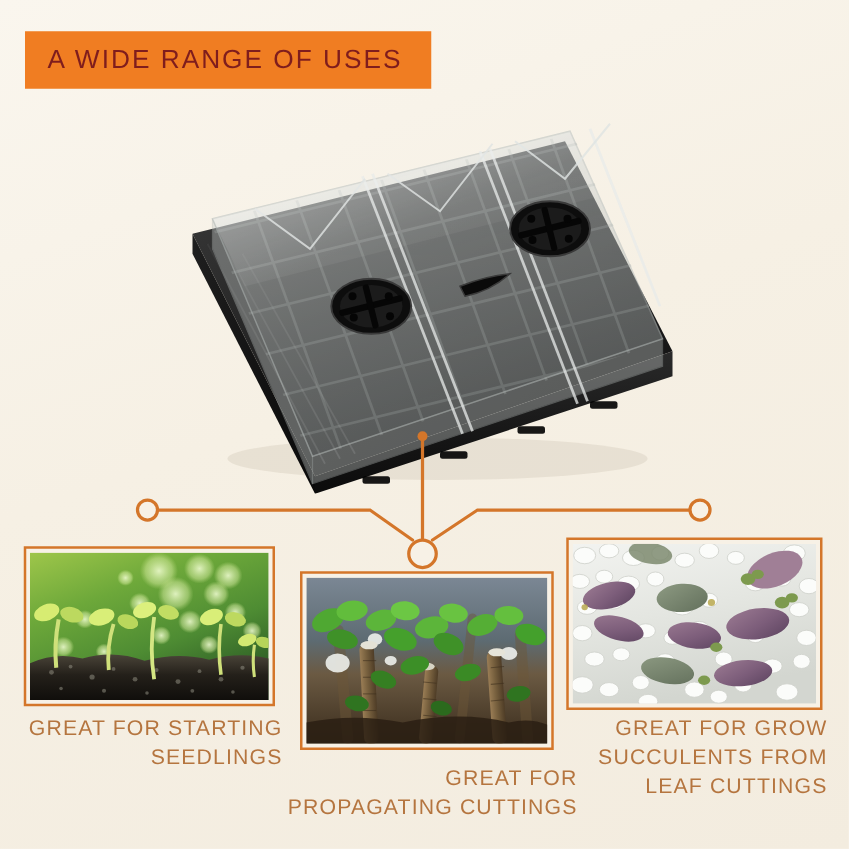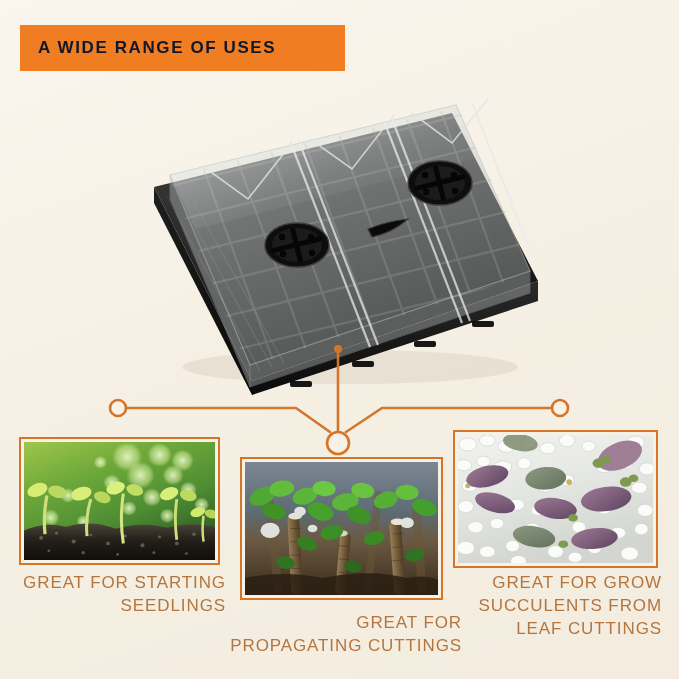--- a/index.html
+++ b/index.html
@@ -25,24 +25,24 @@
     left: 20px;
     top: 25px;
     width: 325px;
     height: 46px;
     background: #f07d22;
     display: flex;
     align-items: center;
     padding-left: 18px;
   }
   .banner-text {
-    color: #0f172a;
-    font-size: 17px;
+    color: #7f1d1d;
+    font-size: 21px;
     letter-spacing: 1.6px;
-    font-weight: 700;
+    font-weight: 400;
     white-space: nowrap;
   }
 
   
   .hero {
     position: absolute;
     left: 140px;
     top: 95px;
     width: 400px;
     height: 300px;

